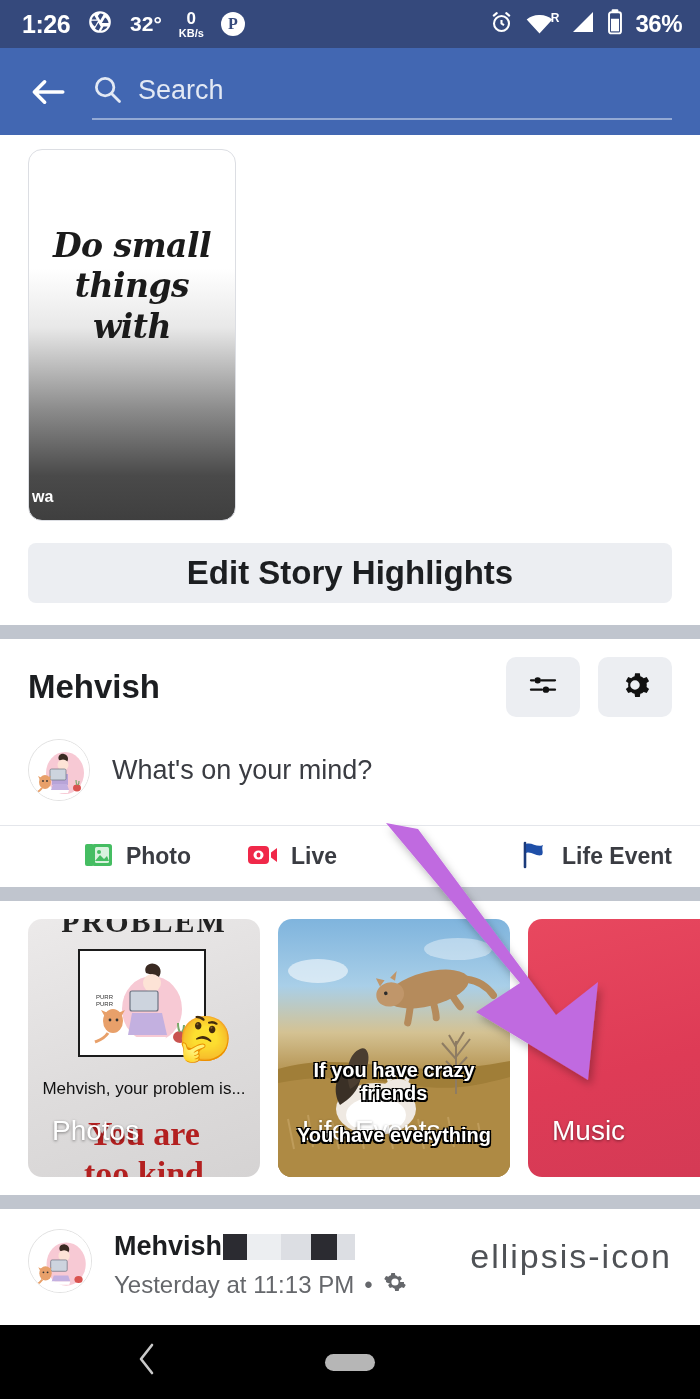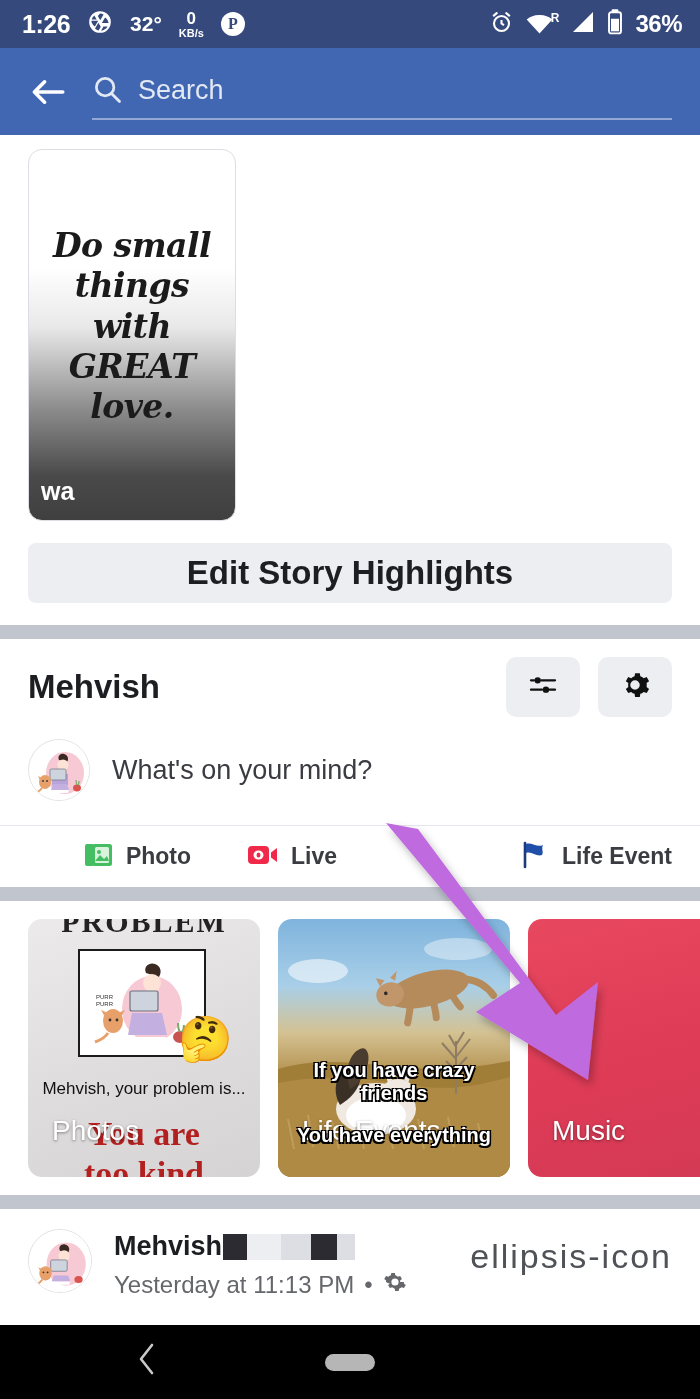--- a/index.html
+++ b/index.html
@@ -54,22 +54,22 @@
     background: linear-gradient(to bottom, #ffffff 0%, #ffffff 32%, #e8e8e8 48%, #8c8c8c 70%, #4a4a4a 88%, #3f3f3f 100%);
   }
   .story-quote {
     position:absolute; left: 0; right: 0; top: 76px;
     font-family: "DejaVu Serif", serif; font-style: italic; font-weight: bold;
     color: #1b1b1b; font-size: 33px; line-height: 1.22; text-align:center;
     padding: 0 8px; letter-spacing: -0.5px;
   }
   .story-quote .big { font-size: 33px; }
   .story-wa {
-    position: absolute; left: 12px; bottom: 14px;
-    color: #fff; font-size: 25px; font-weight: bold;
+    position: absolute; left: 3px; bottom: 14px;
+    color: #fff; font-size: 16px; font-weight: bold;
   }
   .edit-btn {
     margin: 22px 0 0 0; height: 60px; background: #eceef2; border-radius: 8px;
     display:flex; align-items:center; justify-content:center;
     font-size: 33px; font-weight: bold; color: #1c1e21; cursor:pointer;
   }
 
   
   .sep { height: 14px; background: #c0c5ce; }
 
@@ -238,21 +238,20 @@
       </span>
       <span class="search-text">Search</span>
     </div>
   </div>
 
   <div class="story-section">
     <div class="story-card">
       <div class="story-quote">
         <div>Do small</div>
         <div>things with</div>
-        <div class="big">GREAT love.</div>
       </div>
       <div class="story-wa">wa</div>
     </div>
     <div class="edit-btn">Edit Story Highlights</div>
   </div>
 
   <div class="sep"></div>
 
   <div class="timeline-section">
     <div class="timeline-head">

